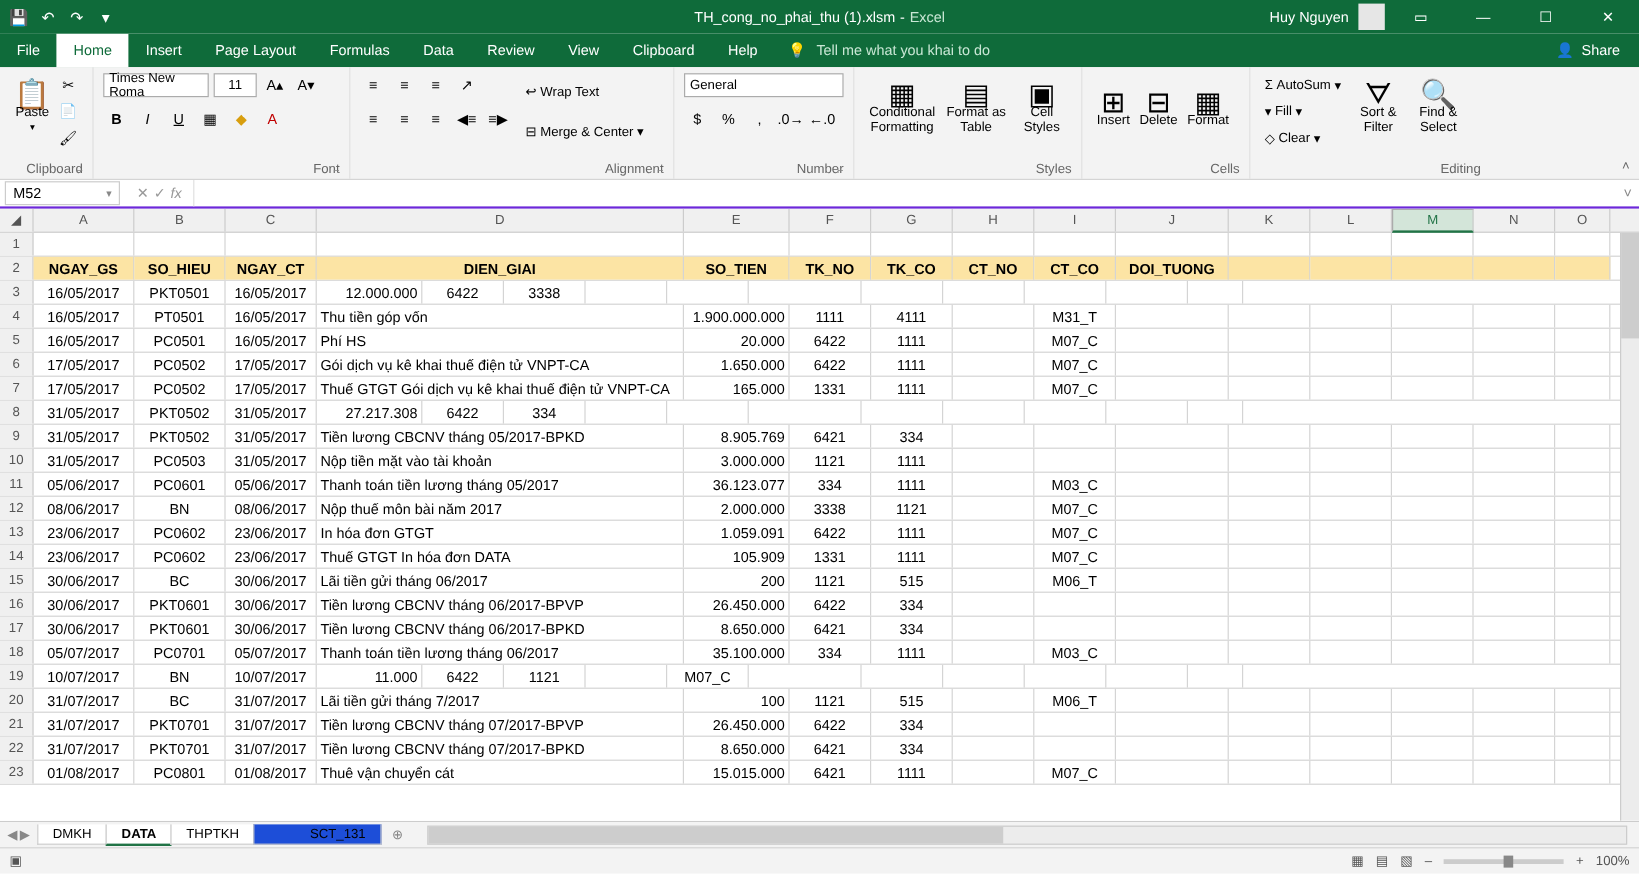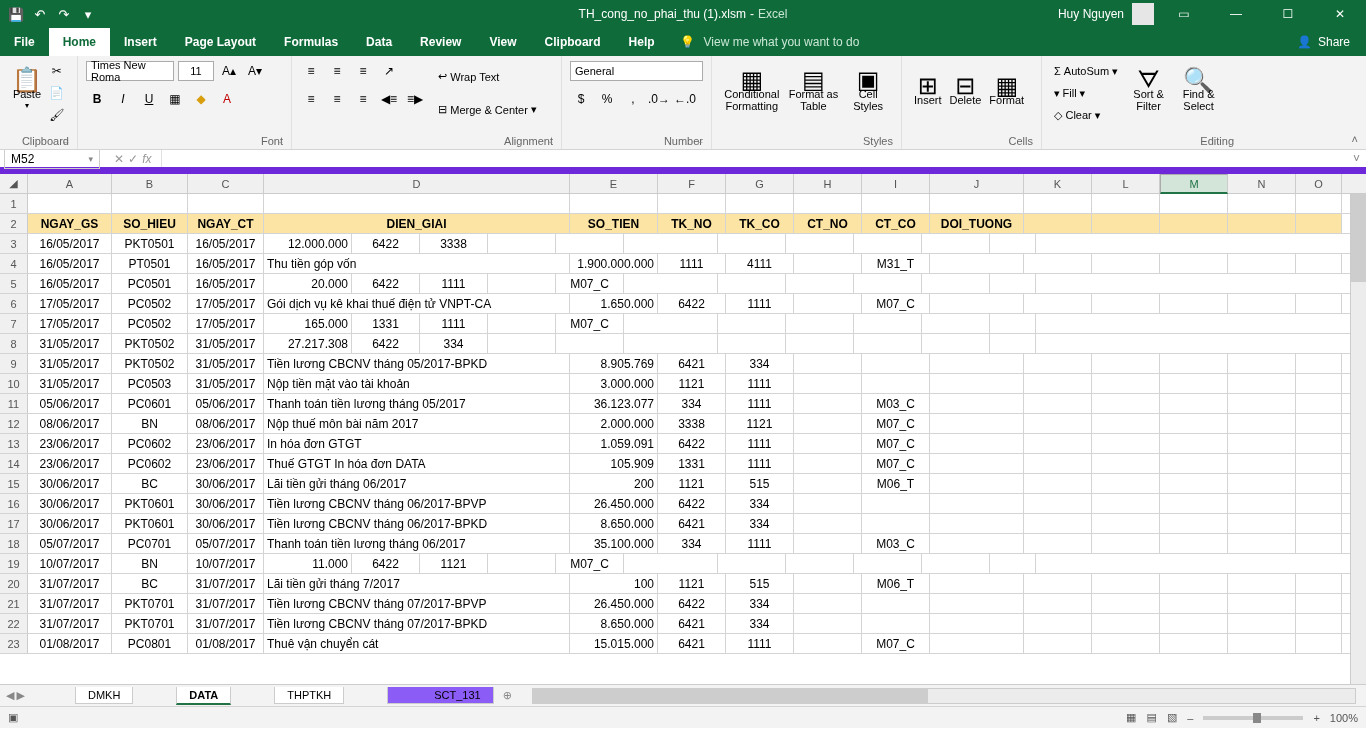--- a/index.html
+++ b/index.html
@@ -10,41 +10,41 @@
 .titlebar .qat { display: flex; gap: 8px; padding: 0 8px; align-items: center; }
 .titlebar .qat .ico { width: 16px; height: 16px; display: inline-flex; align-items: center; justify-content: center; font-size: 13px; color: #fff; }
 .titlebar .file-title { position: absolute; left: 50%; transform: translateX(-50%); font-size: 12px; display: flex; gap: 4px; }
 .titlebar .file-title .app { color: #c9e7d5; }
 .titlebar .user-area { margin-left: auto; display: flex; align-items: center; gap: 8px; padding-right: 4px; }
 .titlebar .avatar { width: 22px; height: 22px; background: #e6e6e6; }
 .titlebar .winbtn { width: 44px; height: 28px; display: inline-flex; align-items: center; justify-content: center; color: #fff; font-size: 12px; }
 
 
 .tabs { background: #0f6b3a; height: 28px; display: flex; align-items: stretch; color: #fff; }
-.tabs .tab { padding: 0 14px; display: flex; align-items: center; font-size: 12px; cursor: pointer; font-weight: bold; }
+.tabs .tab { padding: 0 14px; display: flex; align-items: center; font-size: 12px; cursor: pointer; }
 .tabs .tab.file { background: #0f6b3a; }
 .tabs .tab.active { background: #fff; color: #0f6b3a; }
 .tabs .tellme { display: flex; align-items: center; gap: 8px; padding: 0 12px; color: #c9e7d5; }
 .tabs .share { margin-left: auto; padding: 0 16px; display: flex; align-items: center; gap: 6px; }
 
 
 .ribbon { height: 94px; background: #f3f3f3; border-bottom: 1px solid #d4d4d4; display: flex; position: relative; }
 .group { border-right: 1px solid #e0e0e0; padding: 4px 8px 0; display: flex; flex-direction: column; justify-content: space-between; }
 .group-label { text-align: right; font-size: 11px; color: #666; padding-bottom: 2px; position: relative; }
 .group-label .dlg { position: absolute; right: 0; bottom: 2px; font-size: 9px; color: #888; }
 .row { display: flex; align-items: center; gap: 4px; height: 22px; }
 .bigbtn { display: flex; flex-direction: column; align-items: center; justify-content: center; padding: 0 4px; height: 66px; font-size: 11px; text-align: center; line-height: 12px; }
 .bigbtn .bigico { font-size: 24px; margin-bottom: 2px; }
 .smallbtn { padding: 1px 4px; font-size: 11px; display: inline-flex; align-items: center; gap: 3px; height: 20px; }
 .sel { border: 1px solid #ababab; background: #fff; font-size: 11px; padding: 1px 4px; height: 20px; display: inline-flex; align-items: center; }
 .iconbtn { width: 22px; height: 20px; display: inline-flex; align-items: center; justify-content: center; font-size: 12px; }
 .collapse-ribbon { position: absolute; right: 8px; bottom: 4px; font-size: 11px; color: #666; }
 
 
-.formulabar { height: 24px; border-bottom: 7px solid #6d28d9; display: flex; align-items: center; background: #fff; }
+.formulabar { height: 24px; border-bottom: 2px solid #6d28d9; display: flex; align-items: center; background: #fff; }
 .namebox { width: 96px; border: 1px solid #ccc; margin: 0 4px; padding: 2px 6px; font-size: 12px; display: flex; justify-content: space-between; align-items: center; }
 .fxbtns { display: flex; gap: 4px; padding: 0 10px; color: #999; }
 .fxinput { flex: 1; border-left: 1px solid #e0e0e0; padding: 2px 8px; height: 100%; }
 
 
 .gridwrap { position: relative; height: 510px; overflow: hidden; background: #fff; }
 .colhdrs { display: flex; height: 20px; background: #f0f0f0; border-bottom: 1px solid #ccc; font-size: 11px; color: #555; }
 .rownum-col { width: 28px; background: #f0f0f0; border-right: 1px solid #ccc; text-align: center; font-size: 11px; color: #555; display: flex; align-items: center; justify-content: center; }
 .colhdr { border-right: 1px solid #ccc; display: flex; align-items: center; justify-content: center; }
 .colhdr.sel { background: #d3e5d9; border-bottom: 2px solid #217346; color: #217346; }
@@ -54,23 +54,23 @@
 .cell.c { justify-content: center; }
 .cell.r { justify-content: flex-end; }
 .hdrrow .cell { background: #fce4a4; font-weight: bold; justify-content: center; }
 
 
 .wA{width:84px} .wB{width:76px} .wC{width:76px} .wD{width:306px} .wE{width:88px} .wF{width:68px} .wG{width:68px} .wH{width:68px} .wI{width:68px} .wJ{width:94px} .wK{width:68px} .wL{width:68px} .wM{width:68px} .wN{width:68px} .wO{width:46px}
 
 
 .sheettabs { height: 22px; border-top: 1px solid #ccc; display: flex; align-items: center; background: #f3f3f3; font-size: 11px; }
 .sheettabs .nav { display: flex; gap: 2px; padding: 0 6px; color: #888; }
-.sheettab { padding: 2px 12px; border: 1px solid #ccc; border-top: none; background: #fff; margin-right: -1px; cursor: pointer; margin-left: 44px; }
+.sheettab { padding: 2px 12px; border: 1px solid #ccc; border-top: none; background: #fff; margin-right: -1px; cursor: pointer; }
 .sheettab.active { background: #fff; border-bottom: 2px solid #217346; font-weight: bold; }
-.sheettab.hl { background: #8b5cf6; padding-left: 46px; }
+.sheettab.hl { background: #1d4ed8; padding-left: 46px; }
 .sheettabs .hscroll { flex: 1; height: 16px; margin: 0 10px; background: #ececec; border: 1px solid #ccc; position: relative; }
 .sheettabs .hscroll .thumb { position: absolute; left: 0; width: 48%; top: 0; bottom: 0; background: #cdcdcd; }
 
 
 .statusbar { height: 22px; background: #f3f3f3; border-top: 1px solid #d4d4d4; display: flex; align-items: center; font-size: 11px; color: #555; padding: 0 8px; }
 .statusbar .right { margin-left: auto; display: flex; gap: 10px; align-items: center; }
 .zoom-slider { width: 100px; height: 4px; background: #ccc; position: relative; }
 .zoom-slider .knob { position: absolute; left: 50%; top: -3px; width: 8px; height: 10px; background: #888; }
 
 .vscroll { position: absolute; right: 0; top: 20px; bottom: 0; width: 16px; background: #ececec; border-left: 1px solid #ccc; }
@@ -107,21 +107,21 @@
   <div class="tab">Insert</div>
   <div class="tab">Page Layout</div>
   <div class="tab">Formulas</div>
   <div class="tab">Data</div>
   <div class="tab">Review</div>
   <div class="tab">View</div>
   <div class="tab">Clipboard</div>
   <div class="tab">Help</div>
   <div class="tellme">
     <span>💡</span>
-    <span>View me what you want to do</span>
+    <span>Tell me what you khai to do</span>
   </div>
   <div class="share">
     <span>👤</span>
     <span>Share</span>
   </div>
 </div>
 
 <div class="ribbon">
 
   <div class="group" style="width:78px">
@@ -370,20 +370,21 @@
         <div class="cell wL"></div>
         <div class="cell wM"></div>
         <div class="cell wN"></div>
         <div class="cell wO"></div>
       </div>
       <div class="datarow">
         <div class="rownum-col">5</div>
         <div class="cell wA c">16/05/2017</div>
         <div class="cell wB c">PC0501</div>
         <div class="cell wC c">16/05/2017</div>
+        <div class="cell wD">Phí HS</div>
         <div class="cell wE r">20.000</div>
         <div class="cell wF c">6422</div>
         <div class="cell wG c">1111</div>
         <div class="cell wH c"></div>
         <div class="cell wI c">M07_C</div>
         <div class="cell wJ"></div>
         <div class="cell wK"></div>
         <div class="cell wL"></div>
         <div class="cell wM"></div>
         <div class="cell wN"></div>
@@ -405,20 +406,21 @@
         <div class="cell wL"></div>
         <div class="cell wM"></div>
         <div class="cell wN"></div>
         <div class="cell wO"></div>
       </div>
       <div class="datarow">
         <div class="rownum-col">7</div>
         <div class="cell wA c">17/05/2017</div>
         <div class="cell wB c">PC0502</div>
         <div class="cell wC c">17/05/2017</div>
+        <div class="cell wD">Thuế GTGT Gói dịch vụ kê khai thuế điện tử VNPT-CA</div>
         <div class="cell wE r">165.000</div>
         <div class="cell wF c">1331</div>
         <div class="cell wG c">1111</div>
         <div class="cell wH c"></div>
         <div class="cell wI c">M07_C</div>
         <div class="cell wJ"></div>
         <div class="cell wK"></div>
         <div class="cell wL"></div>
         <div class="cell wM"></div>
         <div class="cell wN"></div>

